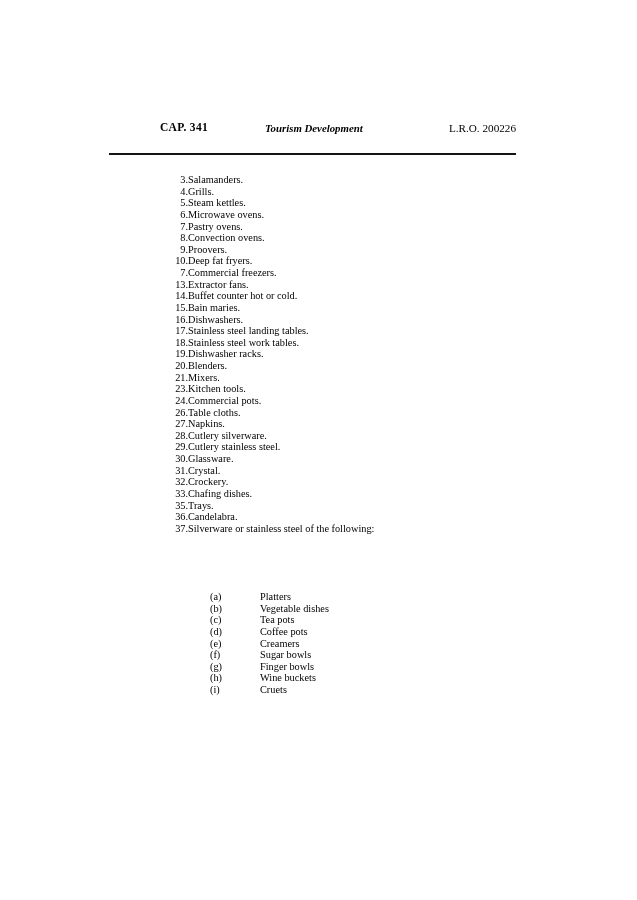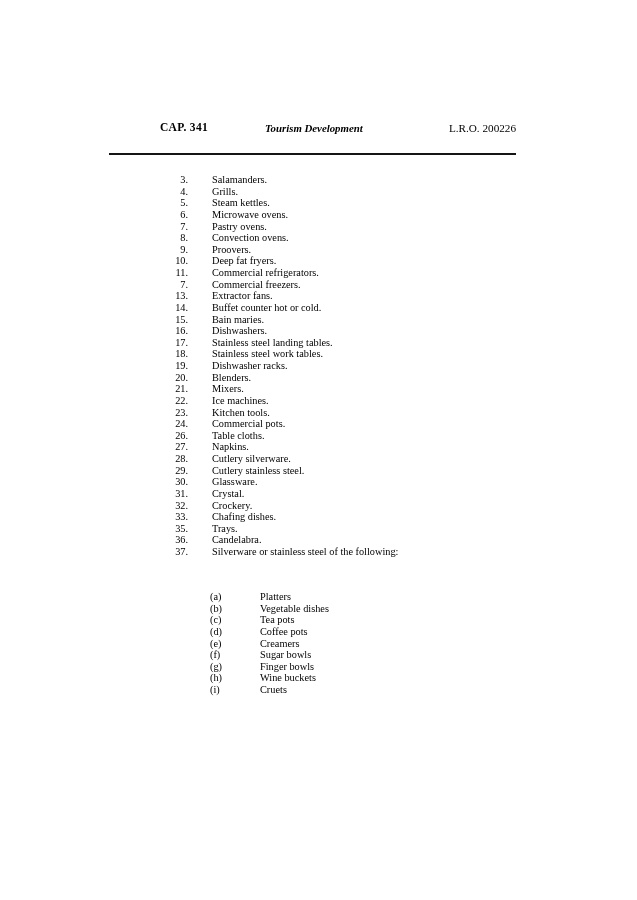--- a/index.html
+++ b/index.html
@@ -34,21 +34,21 @@
     position: absolute; left: 109px; top: 153px;
     width: 407px; height: 1.7px;
     background: #151515;
   }
   .list {
     position: absolute; left: 160px; top: 174px;
     font-size: 10.3px;
   }
   .row { display: flex; line-height: 11.62px; white-space: nowrap; }
   .num { display: inline-block; width: 28px; text-align: right; }
-  .txt { margin-left: 24px; }
+  .txt { }
   .sublist {
     position: absolute; left: 210px; top: 591px;
     font-size: 10.3px;
   }
   .srow { display: flex; line-height: 11.63px; white-space: nowrap; }
   .slabel { display: inline-block; width: 22px; }
   .stxt { margin-left: 28px; }
 </style>
 </head>
 <body>
@@ -92,24 +92,20 @@
       </div>
       <div class="row">
         <span class="num">9.</span>
         <span class="txt">Proovers.</span>
       </div>
       <div class="row">
         <span class="num">10.</span>
         <span class="txt">Deep fat fryers.</span>
       </div>
       <div class="row">
-        <span class="num">11.</span>
-        <span class="txt">Commercial refrigerators.</span>
-      </div>
-      <div class="row">
         <span class="num">7.</span>
         <span class="txt">Commercial freezers.</span>
       </div>
       <div class="row">
         <span class="num">13.</span>
         <span class="txt">Extractor fans.</span>
       </div>
       <div class="row">
         <span class="num">14.</span>
         <span class="txt">Buffet counter hot or cold.</span>
@@ -136,24 +132,20 @@
       </div>
       <div class="row">
         <span class="num">20.</span>
         <span class="txt">Blenders.</span>
       </div>
       <div class="row">
         <span class="num">21.</span>
         <span class="txt">Mixers.</span>
       </div>
       <div class="row">
-        <span class="num">22.</span>
-        <span class="txt">Ice machines.</span>
-      </div>
-      <div class="row">
         <span class="num">23.</span>
         <span class="txt">Kitchen tools.</span>
       </div>
       <div class="row">
         <span class="num">24.</span>
         <span class="txt">Commercial pots.</span>
       </div>
       <div class="row">
         <span class="num">26.</span>
         <span class="txt">Table cloths.</span>

